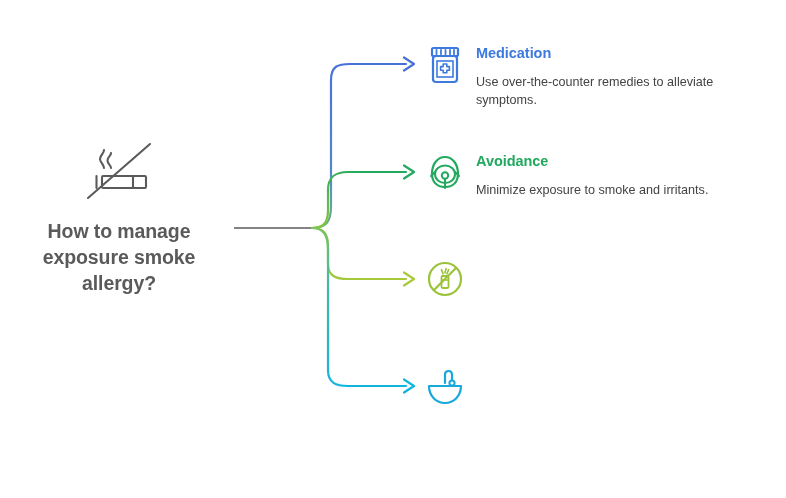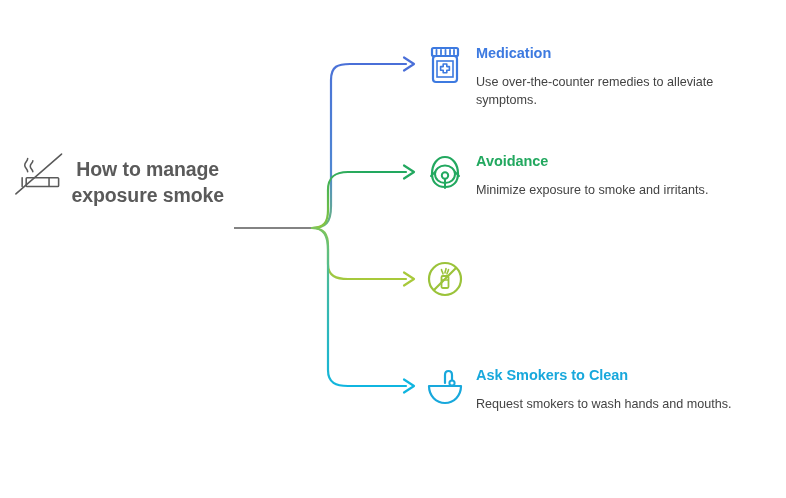--- a/index.html
+++ b/index.html
@@ -18,21 +18,21 @@
     overflow: hidden;
   }
 
   
   #root-block {
     position: absolute;
     left: 10px;
     top: 140px;
     width: 218px;
     display: flex;
-    flex-direction: row;
+    flex-direction: column;
     align-items: center;
   }
   #root-icon {
     width: 78px;
     height: 62px;
     display: block;
   }
   #root-title {
     margin-top: 16px;
     width: 218px;
@@ -109,20 +109,21 @@
       <rect x="22" y="36" width="44" height="12" rx="1.2" stroke="#5a5a5a" stroke-width="2.1" fill="none"></rect>
       <line x1="53" y1="36" x2="53" y2="48" stroke="#5a5a5a" stroke-width="2.1"></line>
 
       <line x1="16.5" y1="36" x2="16.5" y2="48" stroke="#5a5a5a" stroke-width="2.1" stroke-linecap="round"></line>
 
       <line x1="8" y1="58" x2="70" y2="4" stroke="#5a5a5a" stroke-width="2.1" stroke-linecap="round"></line>
     </svg>
     <div id="root-title">
       <div>How to manage</div>
       <div>exposure smoke</div>
+      <div>allergy?</div>
     </div>
   </div>
 
   <svg id="connectors" viewBox="0 0 786 498" fill="none">
     <defs>
       <linearGradient id="grad-0" x1="0" y1="1" x2="0.45" y2="0">
         <stop offset="0%" stop-color="#6fc06a"></stop>
         <stop offset="38%" stop-color="#4f86d2"></stop>
         <stop offset="100%" stop-color="#4a6fd8"></stop>
       </linearGradient>
@@ -213,19 +214,15 @@
 
   <div class="branch" id="branch-3">
     <svg class="branch-icon" viewBox="0 0 42 42" fill="none">
 
       <path d="M21 17 L21 9 C21 6.5 22.5 5 24.5 5 C26.5 5 28 6.5 28 9 L28 14" stroke="#18a8dc" stroke-width="2.2" fill="none" stroke-linecap="round"></path>
 
       <circle cx="28" cy="17" r="2.6" stroke="#18a8dc" stroke-width="2" fill="none"></circle>
 
       <path d="M5 20 L37 20 C37 29.8 29.8 37 21 37 C12.2 37 5 29.8 5 20 Z" stroke="#18a8dc" stroke-width="2.2" fill="none" stroke-linejoin="round"></path>
     </svg>
-    <div class="branch-body">
-      <div class="branch-title">Ask Smokers to Clean</div>
-      <div class="branch-desc">Request smokers to wash hands and mouths.</div>
-    </div>
   </div>
 
 </div>
 
 </body></html>

